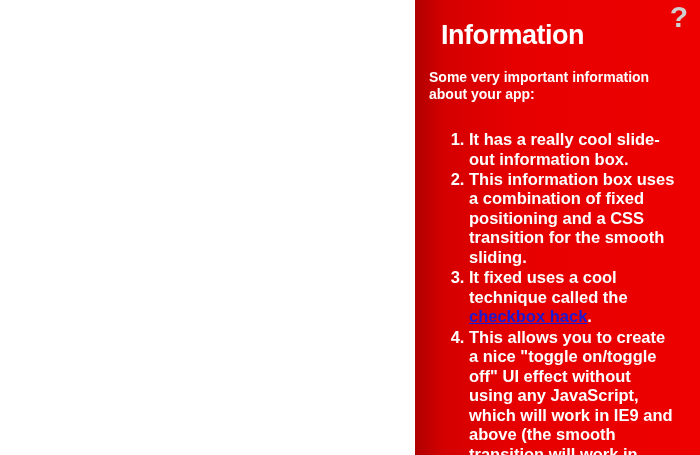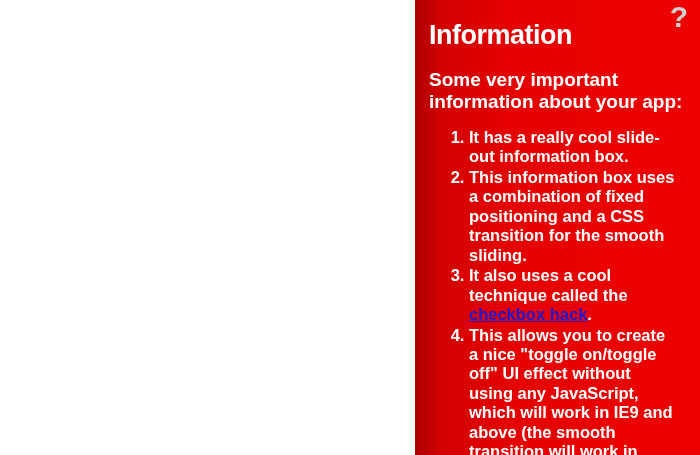--- a/index.html
+++ b/index.html
@@ -47,29 +47,29 @@
     top: 2px;
     right: 12px;
     font-size: 30px;
     font-weight: bold;
     color: #cfcfcf;
     line-height: 1;
     cursor: pointer;
     user-select: none;
   }
   h1.panel-title {
-    margin: 0 0 18px 0;
+    margin: 0 0 18px 12px;
     font-size: 27px;
     font-weight: bold;
     letter-spacing: -0.5px;
     color: #ffffff;
   }
   p.panel-intro {
-    margin: 0 0 14px 0;
-    font-size: 19px;
+    margin: 0 0 28px 0;
+    font-size: 14px;
     font-weight: bold;
     line-height: 1.18;
     color: #ffffff;
   }
   ol.panel-list {
     margin: 10px;
     padding-left: 30px;
     font-size: 16.5px;
     font-weight: bold;
     line-height: 1.18;
@@ -103,21 +103,21 @@
       <p class="panel-intro">Some very important information about your app:</p>
 
       <ol class="panel-list">
         <li>
           <span class="li-text">It has a really cool slide-out information box.</span>
         </li>
         <li>
           <span class="li-text">This information box uses a combination of fixed positioning and a CSS transition for the smooth sliding.</span>
         </li>
         <li>
-          <span class="li-text">It also uses a cool technique called the </span><a href="#">checkbox hack</a><span class="li-text">.</span>
+          <span class="li-text">It fixed uses a cool technique called the </span><a href="#">checkbox hack</a><span class="li-text">.</span>
         </li>
         <li>
           <span class="li-text">This allows you to create a nice "toggle on/toggle off" UI effect without using any JavaScript, which will work in IE9 and above (the smooth transition will work in IE10 and above.)</span>
         </li>
       </ol>
 
     </div>
   </div>
 </div>
 

